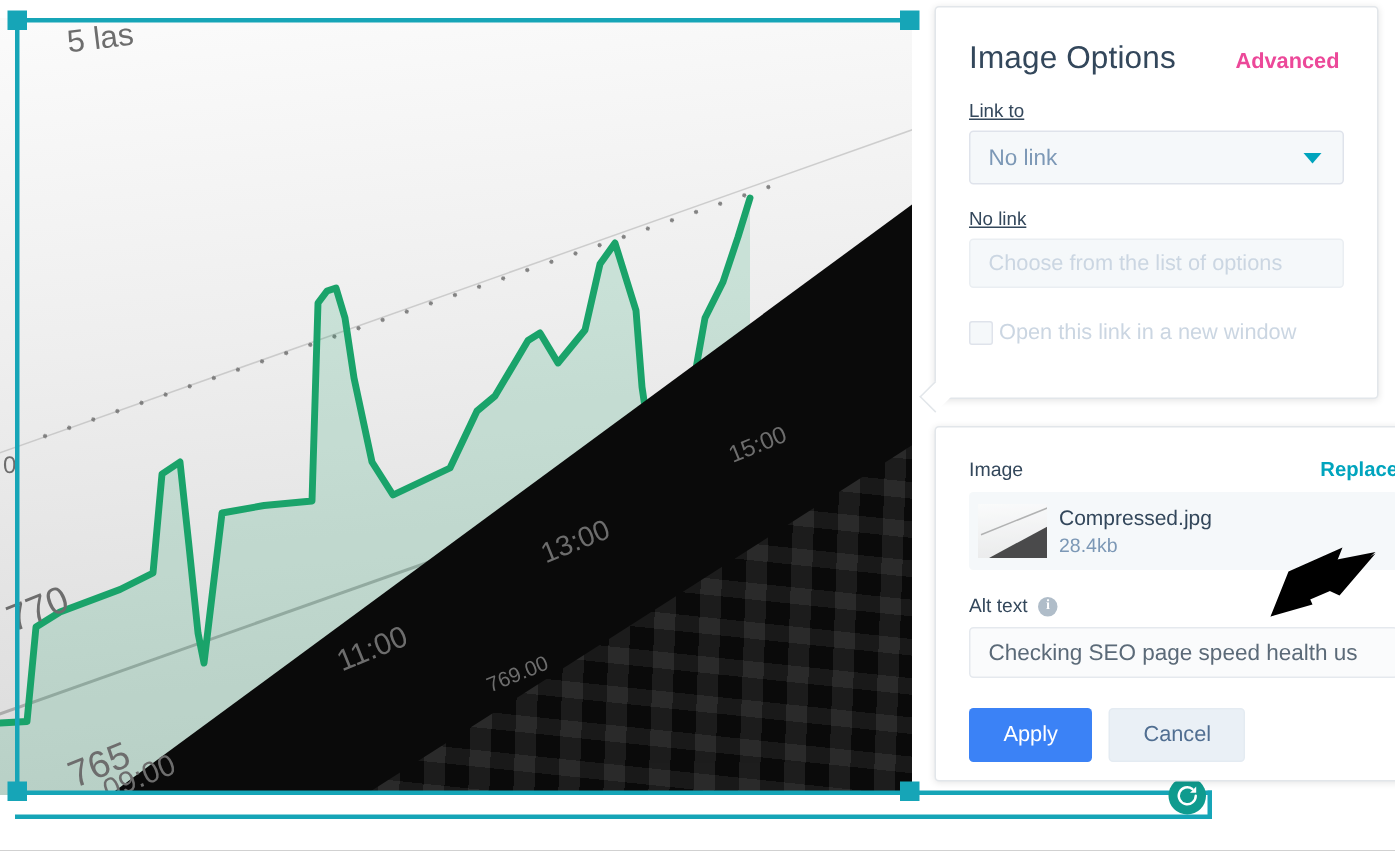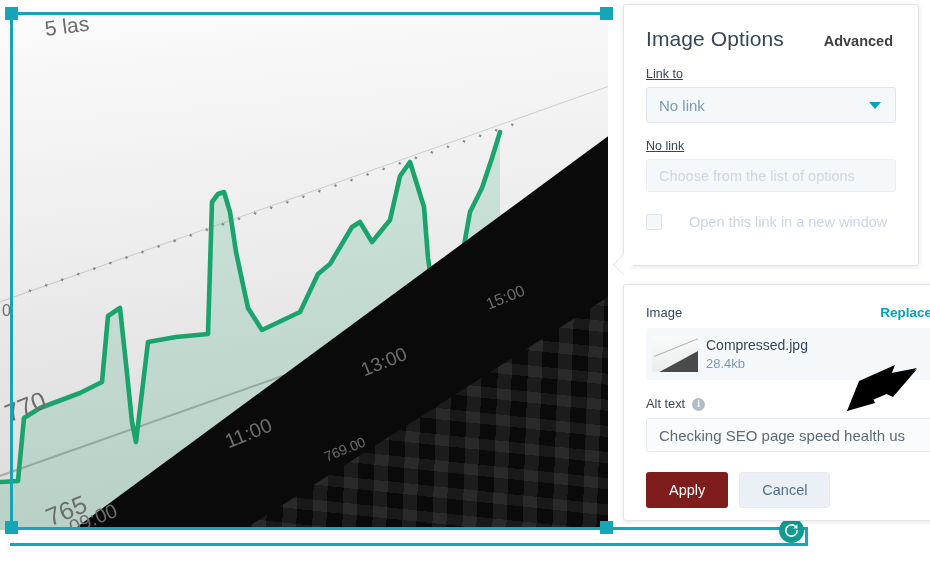--- a/index.html
+++ b/index.html
@@ -144,21 +144,21 @@
   }
 
   .panel-head {
     display: flex; align-items: baseline; justify-content: space-between;
     padding: 22px 25px 0 22px;
   }
   .panel-title {
     font-size: 21px; color: #33475b; font-weight: 400; letter-spacing: .1px;
   }
   .advanced-link {
-    font-size: 14.5px; color: #404040; font-weight: 600; cursor: pointer;
+    font-size: 14.5px; color: #ec4899; font-weight: 600; cursor: pointer;
   }
 
   .field-label {
     font-size: 12.5px; color: #33475b; padding: 0 22px; margin-top: 16px; text-decoration: underline;
   }
   .field-label.dim { color: #33475b; }
 
   .select-box {
     position: relative;
     margin: 6px 22px 0 22px;
@@ -185,21 +185,21 @@
     background: #f5f8fa;
     border: 1px solid #eaeef2;
     border-radius: 3px;
     display: flex; align-items: center;
     padding: 0 12px;
     font-size: 14.5px;
     color: #cbd6e2;
     overflow: hidden; white-space: nowrap;
   }
   .check-row {
-    display: flex; align-items: center; gap: 27px;
+    display: flex; align-items: center; gap: 4px;
     padding: 0 22px; margin-top: 22px;
   }
   .checkbox {
     width: 16px; height: 16px;
     border: 1px solid #dfe3eb;
     background: #f5f8fa;
     border-radius: 2px;
     cursor: pointer;
   }
   .check-label { font-size: 14.5px; color: #cbd6e2; }
@@ -262,21 +262,21 @@
     overflow: hidden; white-space: nowrap;
   }
   .btn-row { display: flex; gap: 11px; padding: 0 22px; margin-top: 20px; }
   .btn {
     border-radius: 3px;
     font-size: 14.5px;
     padding: 9px 22px;
     cursor: pointer;
     border: 1px solid transparent;
   }
-  .btn-primary { background: #7f1d1d; color: #ffffff; }
+  .btn-primary { background: #3b82f6; color: #ffffff; }
   .btn-secondary { background: #eaf0f6; color: #506e91; border-color: #e4ebf2; }
 
   
   #annotation-arrow {
     position: absolute;
     left: 845px; top: 363px;
     width: 74px; height: 52px;
     z-index: 20;
     pointer-events: none;
   }

